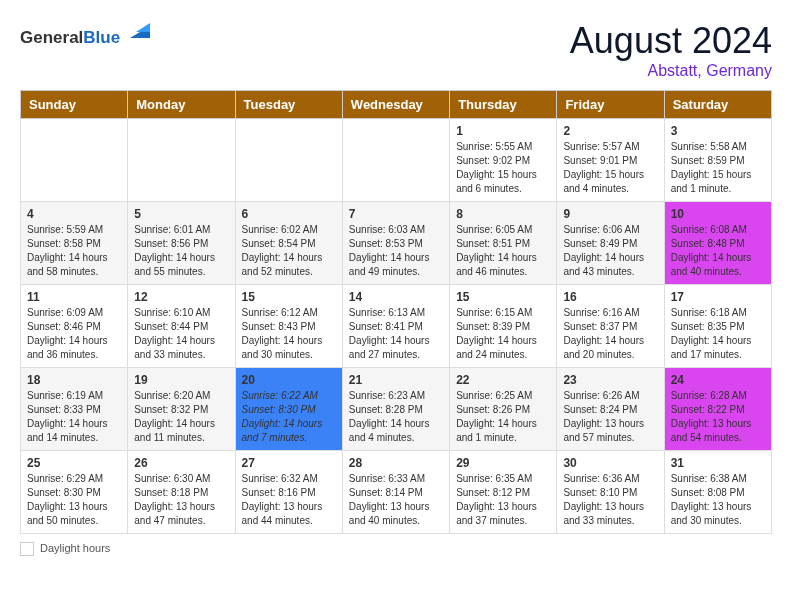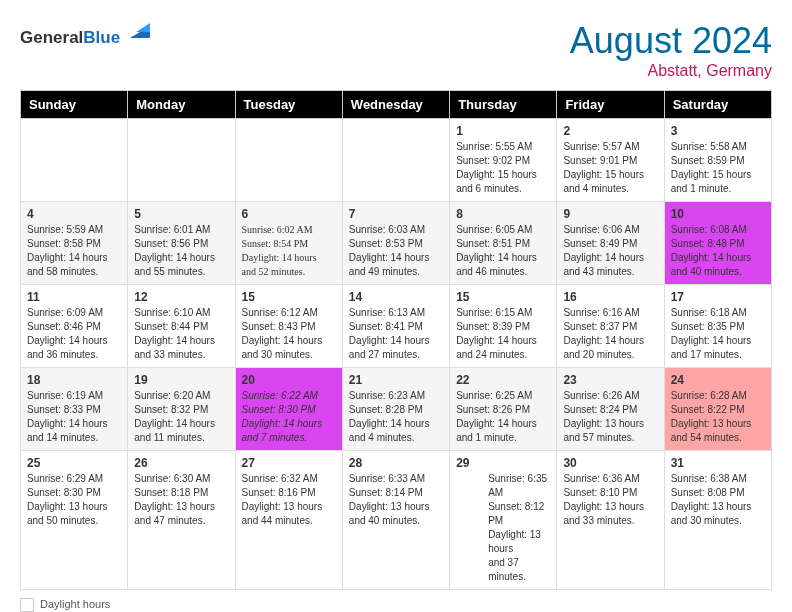--- a/index.html
+++ b/index.html
@@ -19,33 +19,33 @@
     .logo {
       display: flex;
       align-items: center;
     }
     .title-block {
       text-align: right;
     }
     .month-title {
       font-size: 36px;
       font-weight: normal;
-      color: #0369a1;
+      color: #0f172a;
     }
     .location-title {
       font-size: 16px;
-      color: #be185d;
+      color: #6d28d9;
     }
     .calendar {
       width: 100%;
       border-collapse: collapse;
       border: 1px solid #ccc;
     }
     .calendar th {
-      background-color: #000000;
+      background-color: #a16207;
       color: #fff;
       text-align: left;
       padding: 6px 8px;
       font-size: 13px;
       font-weight: bold;
       border: 1px solid #ccc;
     }
     .calendar td {
       vertical-align: top;
       padding: 5px 6px;
@@ -160,21 +160,21 @@
         </td>
         <td style="background-color: rgb(245, 245, 245);">
           <span class="day-number">5</span>
           <div class="day-info" style="white-space: pre-line;">Sunrise: 6:01 AM
 Sunset: 8:56 PM
 Daylight: 14 hours
 and 55 minutes.</div>
         </td>
         <td style="background-color: rgb(245, 245, 245);">
           <span class="day-number">6</span>
-          <div class="day-info" style="white-space: pre-line; font-family: Liberation Serif, serif;">Sunrise: 6:02 AM
+          <div class="day-info" style="white-space: pre-line;">Sunrise: 6:02 AM
 Sunset: 8:54 PM
 Daylight: 14 hours
 and 52 minutes.</div>
         </td>
         <td style="background-color: rgb(245, 245, 245);">
           <span class="day-number">7</span>
           <div class="day-info" style="white-space: pre-line;">Sunrise: 6:03 AM
 Sunset: 8:53 PM
 Daylight: 14 hours
 and 49 minutes.</div>
@@ -260,21 +260,21 @@
 Daylight: 14 hours
 and 14 minutes.</div>
         </td>
         <td style="background-color: rgb(245, 245, 245);">
           <span class="day-number">19</span>
           <div class="day-info" style="white-space: pre-line;">Sunrise: 6:20 AM
 Sunset: 8:32 PM
 Daylight: 14 hours
 and 11 minutes.</div>
         </td>
-        <td style="background-color: #d946ef; margin-left: 31px;">
+        <td style="background-color: #3b82f6; margin-left: 31px;">
           <span class="day-number">20</span>
           <div class="day-info" style="white-space: pre-line; font-style: italic;">Sunrise: 6:22 AM
 Sunset: 8:30 PM
 Daylight: 14 hours
 and 7 minutes.</div>
         </td>
         <td style="background-color: rgb(245, 245, 245);">
           <span class="day-number">21</span>
           <div class="day-info" style="white-space: pre-line;">Sunrise: 6:23 AM
 Sunset: 8:28 PM
@@ -288,21 +288,21 @@
 Daylight: 14 hours
 and 1 minute.</div>
         </td>
         <td style="background-color: rgb(245, 245, 245);">
           <span class="day-number">23</span>
           <div class="day-info" style="white-space: pre-line;">Sunrise: 6:26 AM
 Sunset: 8:24 PM
 Daylight: 13 hours
 and 57 minutes.</div>
         </td>
-        <td style="background-color: #fca5a5;">
+        <td style="background-color: #d946ef;">
           <span class="day-number">24</span>
           <div class="day-info" style="white-space: pre-line;">Sunrise: 6:28 AM
 Sunset: 8:22 PM
 Daylight: 13 hours
 and 54 minutes.</div>
         </td>
       </tr>
       <tr>
         <td>
           <span class="day-number">25</span>
@@ -327,21 +327,21 @@
         </td>
         <td>
           <span class="day-number">28</span>
           <div class="day-info" style="white-space: pre-line;">Sunrise: 6:33 AM
 Sunset: 8:14 PM
 Daylight: 13 hours
 and 40 minutes.</div>
         </td>
         <td>
           <span class="day-number">29</span>
-          <div class="day-info" style="white-space: pre-line; margin-left: 32px;">Sunrise: 6:35 AM
+          <div class="day-info" style="white-space: pre-line;">Sunrise: 6:35 AM
 Sunset: 8:12 PM
 Daylight: 13 hours
 and 37 minutes.</div>
         </td>
         <td>
           <span class="day-number">30</span>
           <div class="day-info" style="white-space: pre-line;">Sunrise: 6:36 AM
 Sunset: 8:10 PM
 Daylight: 13 hours
 and 33 minutes.</div>

